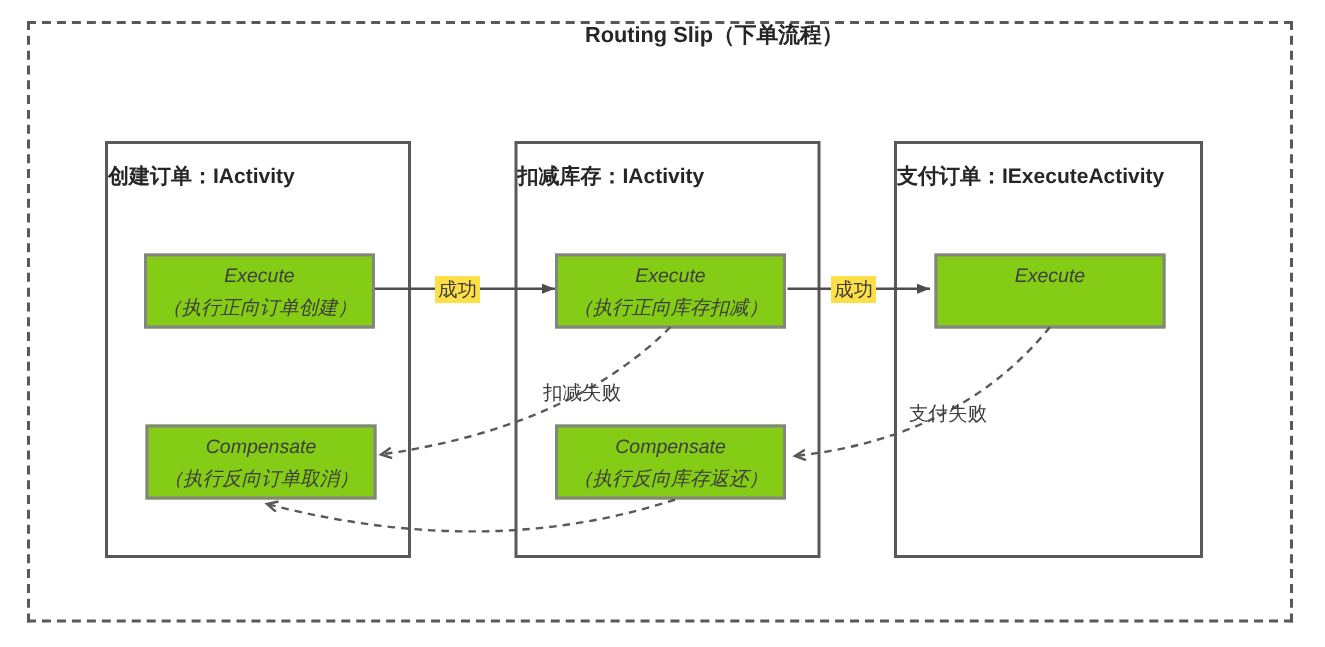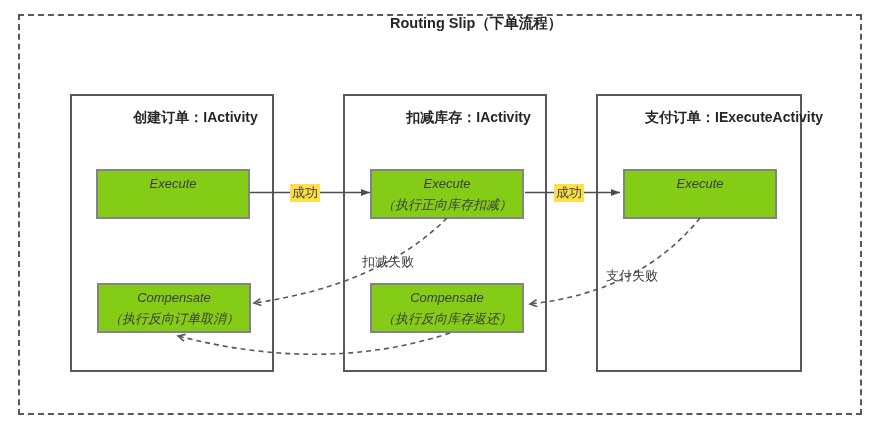--- a/index.html
+++ b/index.html
@@ -31,25 +31,23 @@
     top: 94px;
     height: 274px;
     border: 2px solid #595959;
     background: #ffffff;
   }
   .group-create  { left: 70px;  width: 200px; }
   .group-deduct  { left: 343px; width: 200px; }
   .group-pay     { left: 596px; width: 202px; }
   .group-title {
     margin-top: 13px;
-    text-align: center;
     font-size: 14px;
     font-weight: bold;
     white-space: nowrap;
-    padding-left: 47px;
   }
   .sub-box {
     position: absolute;
     width: 150px;
     height: 44px;
     border: 2px solid #848484;
     background: #84cc16;
     text-align: center;
     font-size: 13px;
     color: #3d3d3d;
@@ -88,20 +86,21 @@
 <div class="canvas">
 
   <div class="outer-frame"></div>
 
   <div class="diagram-title">Routing Slip（下单流程）</div>
 
   <div class="group-box group-create">
     <div class="group-title">创建订单：IActivity</div>
     <div class="sub-box exec-box">
       <span class="step-name">Execute</span>
+      <span class="step-desc">（执行正向订单创建）</span>
     </div>
     <div class="sub-box comp-box">
       <span class="step-name">Compensate</span>
       <span class="step-desc">（执行反向订单取消）</span>
     </div>
   </div>
 
   <div class="group-box group-deduct">
     <div class="group-title">扣减库存：IActivity</div>
     <div class="sub-box exec-box">

